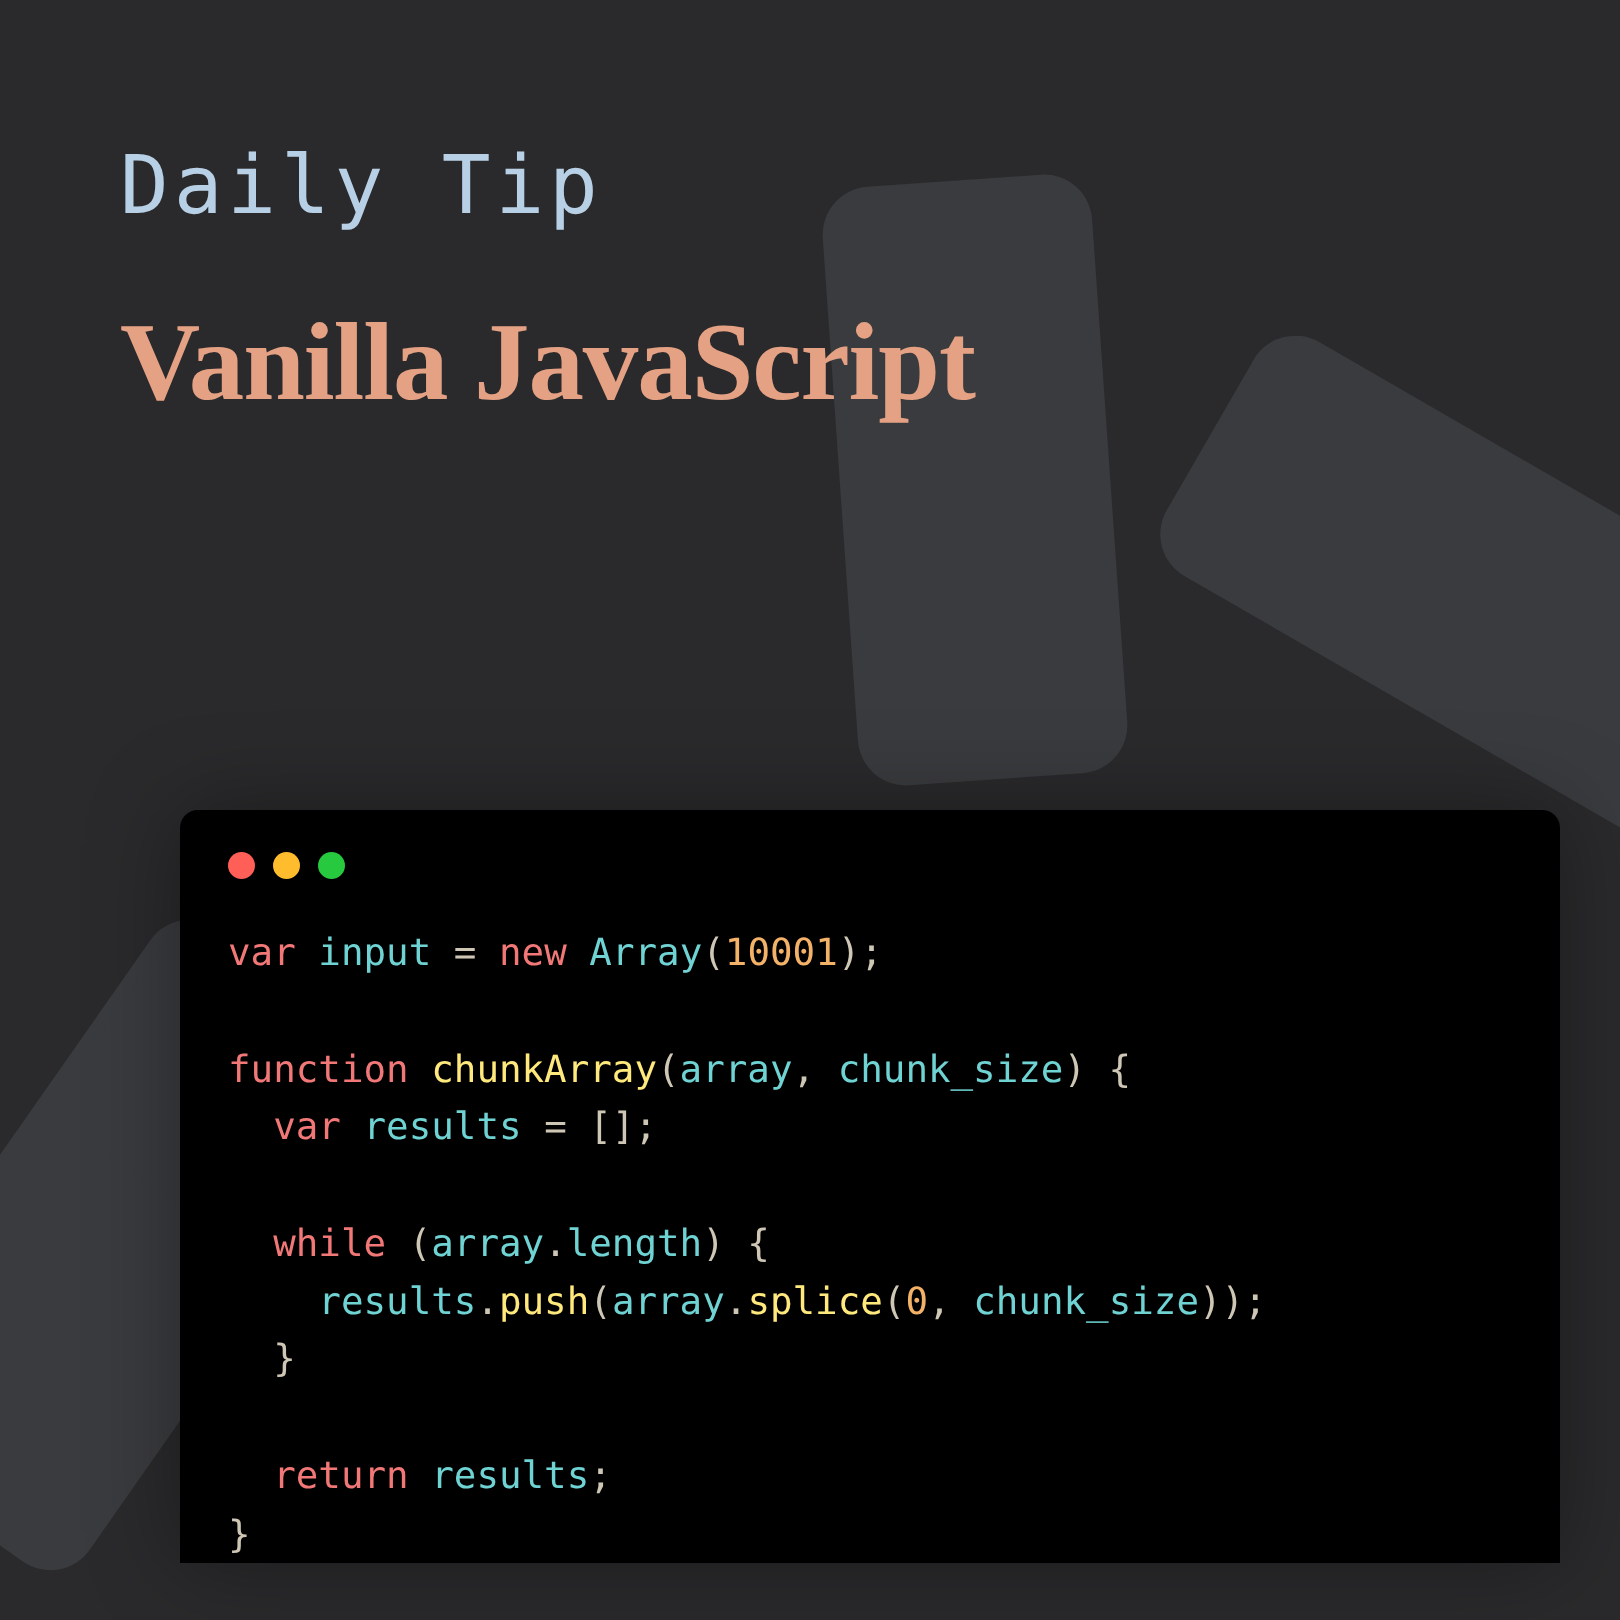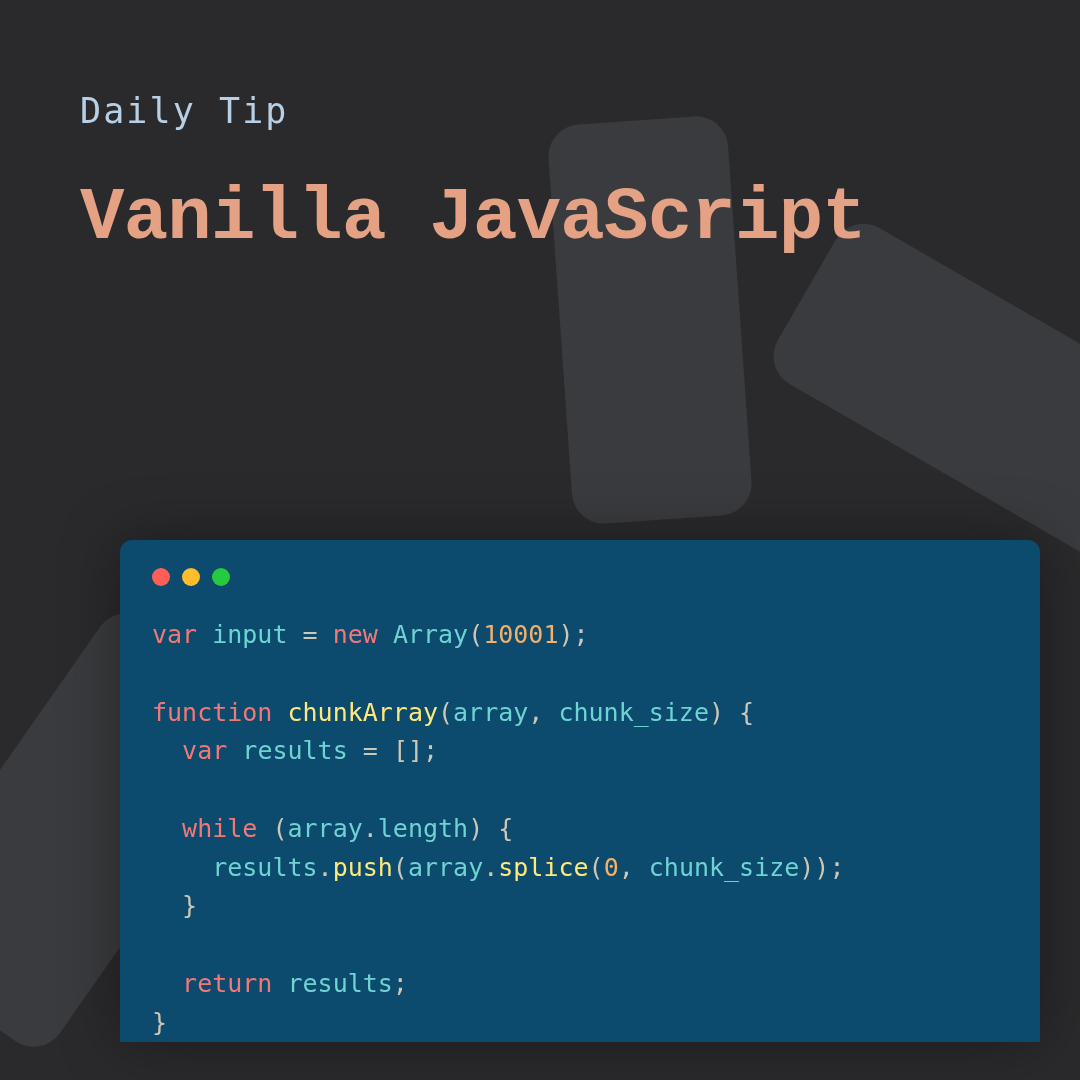--- a/index.html
+++ b/index.html
@@ -26,40 +26,40 @@
 .shape2 { width: 400px; height: 180px; top: 300px; left: 780px; transform: rotate(30deg); }
 .shape3 { width: 200px; height: 420px; top: 620px; left: -20px; transform: rotate(35deg); }
 .shape4 { width: 420px; height: 200px; top: 680px; left: 50px; transform: rotate(35deg); }
 .content {
   position: relative;
   z-index: 1;
   padding: 90px 80px 0 80px;
 }
 .subtitle {
   color: #b8d0e6;
-  font-size: 35px;
+  font-size: 54px;
   letter-spacing: 0.06em;
   line-height: 1.25;
   font-weight: 400;
 }
 .title {
   color: #e5a184;
   font-size: 74px;
   font-weight: 700;
   line-height: 1.15;
   margin-top: 42px;
   letter-spacing: -0.01em;
-  font-family: Liberation Mono, monospace;
+  font-family: Liberation Serif, serif;
 }
 .editor {
   position: absolute;
   left: 120px;
   top: 540px;
   width: 920px;
-  background: #0c4a6e;
+  background: #000000;
   border-radius: 12px 12px 0 0;
   padding: 28px 32px 0 32px;
   box-shadow: 0 0 60px rgba(0,0,0,0.35);
   z-index: 2;
 }
 .traffic-lights {
   display: flex;
   gap: 12px;
   margin-bottom: 30px;
 }

